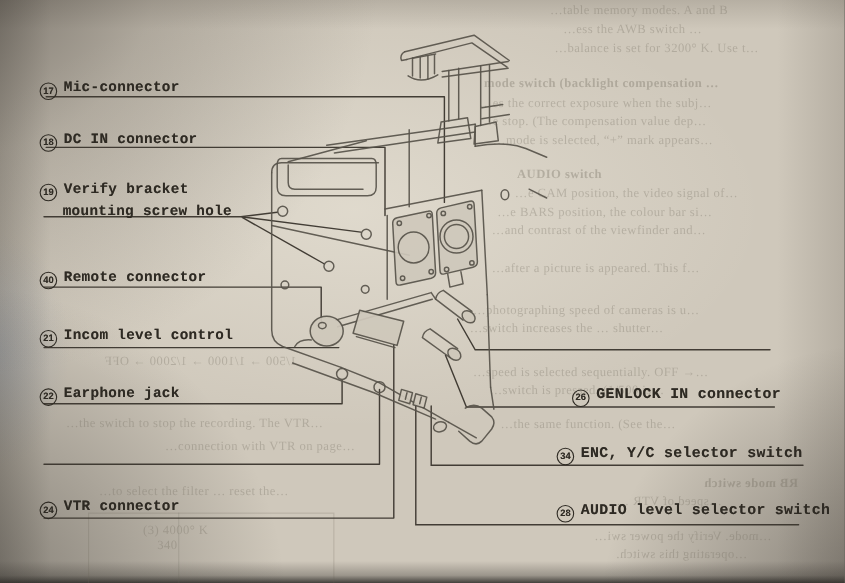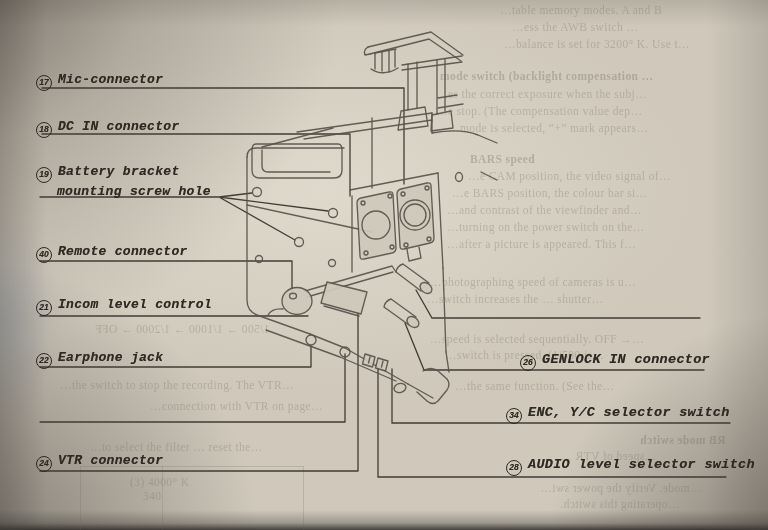--- a/index.html
+++ b/index.html
@@ -30,21 +30,21 @@
   .ghost-vline{position:absolute;width:1px;background:rgba(105,99,88,.2);filter:blur(.3px);}
   
   #draw{position:absolute;left:0;top:0;filter:blur(.2px);}
   .ink{stroke:#57534a;fill:none;stroke-width:1.35;stroke-linecap:round;stroke-linejoin:round;opacity:.92;}
   .leader{stroke:#3a352d;fill:none;stroke-width:1.3;stroke-linecap:round;opacity:.95;}
   .fillp{fill:#cfc8bb;}
   
   .lbl{
     position:absolute;color:#2e2a23;font-family:"Liberation Mono", monospace;
     font-size:13px;font-weight:700;line-height:17px;letter-spacing:.3px;
-    text-shadow:0 0 .5px rgba(46,42,35,.55);white-space:nowrap;font-style:italic;
+    text-shadow:0 0 .5px rgba(46,42,35,.55);white-space:nowrap;
   }
   .lbl.r{font-size:13.5px;}
   .num{
     display:inline-flex;align-items:center;justify-content:center;
     width:14px;height:14px;border:1.4px solid #2e2a23;border-radius:50%;
     font-family:"Liberation Sans", sans-serif;font-size:8.5px;font-weight:700;
     margin-right:6px;vertical-align:-2px;letter-spacing:0;
   }
   .txt2{display:block;margin-left:21px;}
 </style>
@@ -53,25 +53,24 @@
 
 <div id="page">
 
   <div class="ghost" style="left:500px;top:4px">…table memory modes.  A and B</div>
   <div class="ghost" style="left:512px;top:21px">…ess the AWB switch …</div>
   <div class="ghost" style="left:504px;top:38px">…balance is set for 3200° K.   Use t…</div>
   <div class="ghost b" style="left:440px;top:70px">mode switch (backlight compensation …</div>
   <div class="ghost" style="left:436px;top:88px">…es the correct exposure when the subj…</div>
   <div class="ghost" style="left:436px;top:105px">…e stop.  (The compensation value dep…</div>
   <div class="ghost" style="left:448px;top:122px">…mode is selected, “+” mark appears…</div>
-  <div class="ghost b" style="left:470px;top:153px">BARS speed</div>
+  <div class="ghost b" style="left:470px;top:153px">AUDIO switch</div>
   <div class="ghost" style="left:468px;top:170px">…e CAM position, the video signal of…</div>
   <div class="ghost" style="left:452px;top:187px">…e BARS position, the colour bar si…</div>
   <div class="ghost" style="left:447px;top:204px">…and contrast of the viewfinder and…</div>
-  <div class="ghost" style="left:447px;top:221px">…turning on the power switch on the…</div>
   <div class="ghost" style="left:447px;top:238px">…after a picture is appeared.  This f…</div>
   <div class="ghost" style="left:430px;top:276px">…photographing speed of cameras is u…</div>
   <div class="ghost" style="left:427px;top:293px">…switch increases the … shutter…</div>
   <div class="ghost" style="left:430px;top:333px">…speed is selected sequentially.  OFF →…</div>
   <div class="ghost" style="left:445px;top:349px">…switch is pressed.  (1/500 is…</div>
   <div class="ghost" style="left:455px;top:380px">…the same function.  (See the…</div>
   <div class="ghost b mir" style="left:640px;top:434px">RB mode switch</div>
   <div class="ghost mir" style="left:560px;top:450px">…speed of VTR …</div>
   <div class="ghost mir" style="left:540px;top:482px">…mode.  Verify the power swi…</div>
   <div class="ghost mir" style="left:560px;top:498px">…operating this switch.</div>
@@ -216,21 +215,21 @@
     </g>
   </svg>
 
   <div class="lbl" style="left:36px;top:71px">
     <span class="num">17</span><span>Mic-connector</span>
   </div>
   <div class="lbl" style="left:36px;top:118px">
     <span class="num">18</span><span>DC IN connector</span>
   </div>
   <div class="lbl" style="left:36px;top:163px">
-    <span class="num">19</span><span>Battery bracket</span><span class="txt2">mounting screw hole</span>
+    <span class="num">19</span><span>Verify bracket</span><span class="txt2">mounting screw hole</span>
   </div>
   <div class="lbl" style="left:36px;top:243px">
     <span class="num">40</span><span>Remote connector</span>
   </div>
   <div class="lbl" style="left:36px;top:296px">
     <span class="num">21</span><span>Incom level control</span>
   </div>
   <div class="lbl" style="left:36px;top:349px">
     <span class="num">22</span><span>Earphone jack</span>
   </div>

